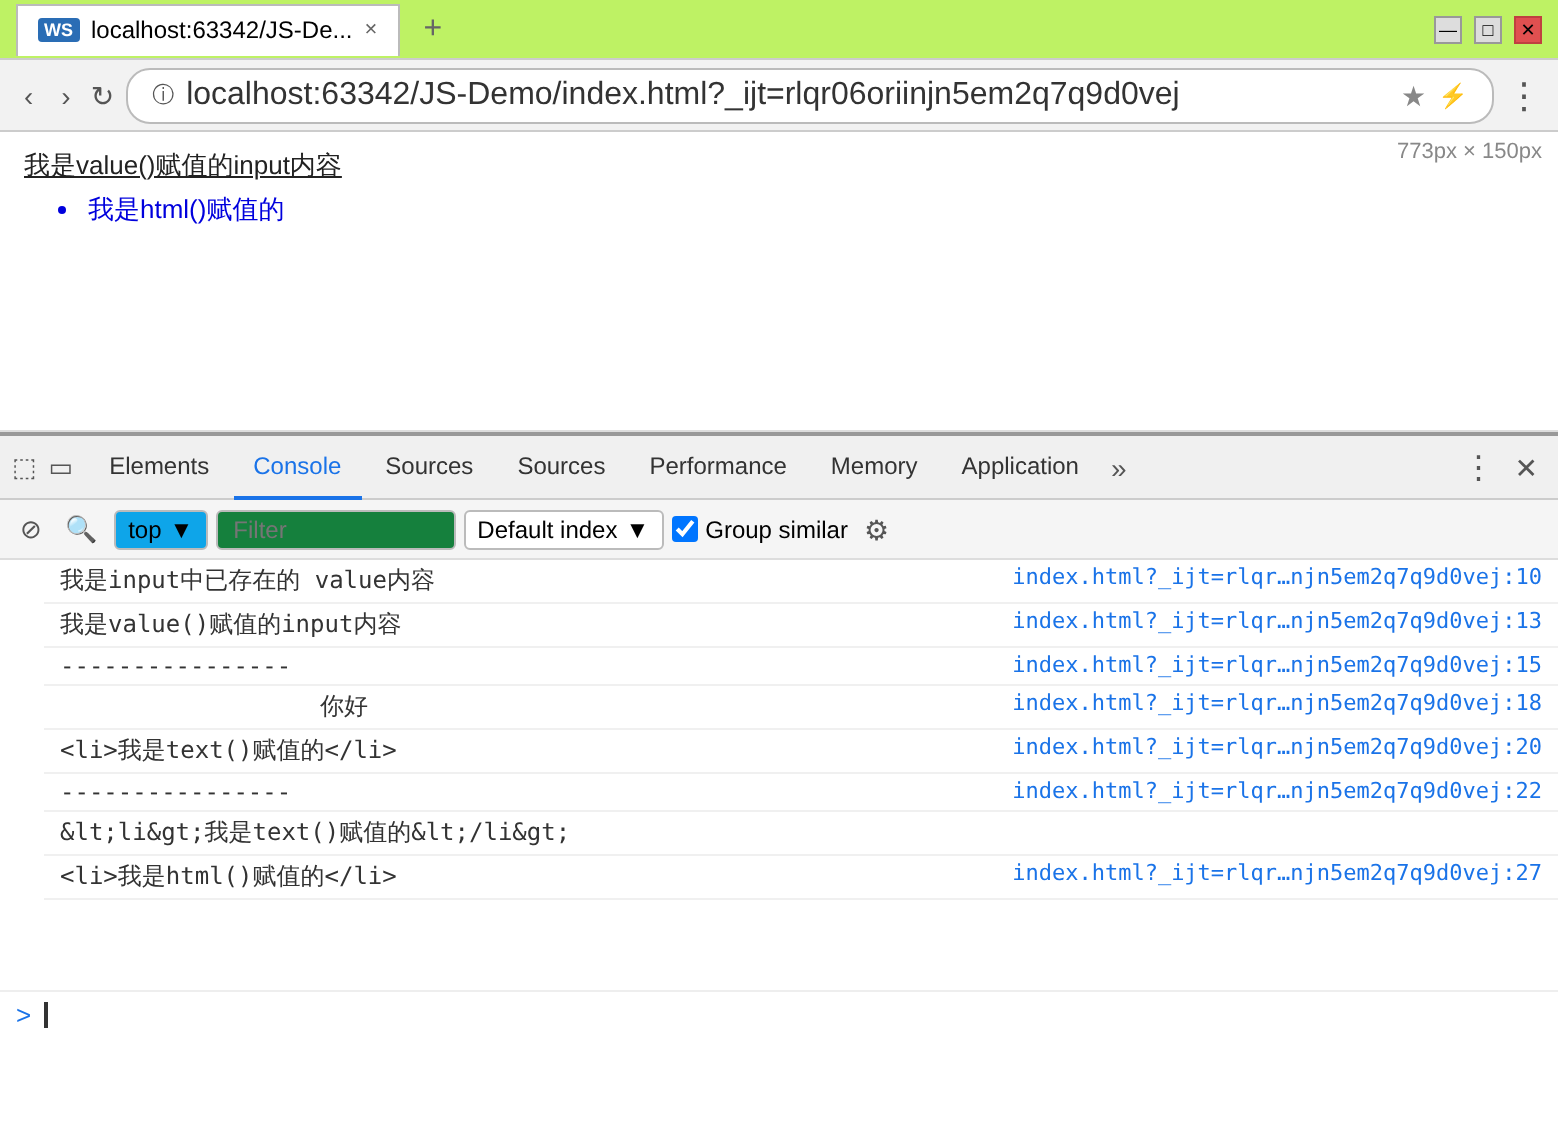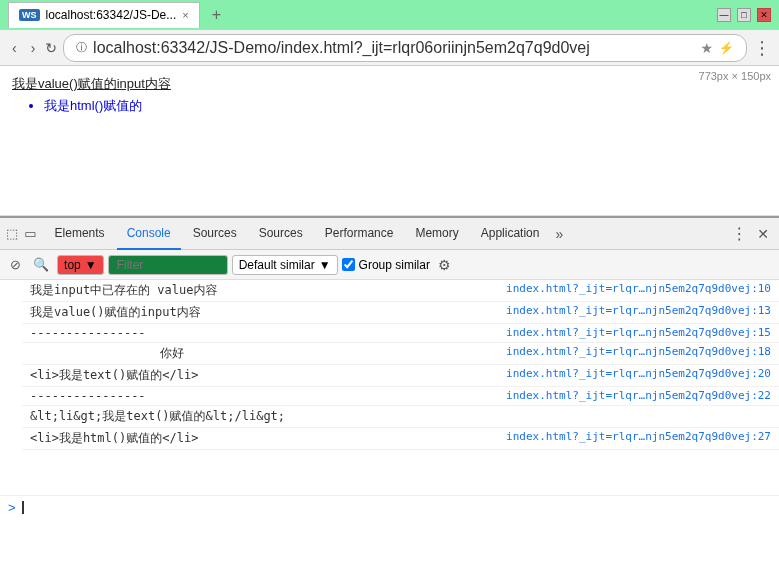--- a/index.html
+++ b/index.html
@@ -1,20 +1,20 @@
 <!DOCTYPE html>
 <html><head>
   <meta charset="utf-8">
   <style>
     * { margin: 0; padding: 0; box-sizing: border-box; }
     body { font-family: Arial, sans-serif; background: #fff; width: 779px; height: 570px; overflow: hidden; }
 
     
     .title-bar {
-      background: #86efac;
+      background: #bef264;
       height: 30px;
       display: flex;
       align-items: center;
       padding: 4px 8px;
       border-bottom: 1px solid #ccc;
       justify-content: space-between;
     }
     .title-bar-left { display: flex; align-items: center; gap: 6px; }
     .tab {
       background: #fff;
@@ -151,21 +151,21 @@
       border: none;
       font-size: 13px;
       color: #555;
       cursor: pointer;
       padding: 2px 4px;
       display: flex; align-items: center;
     }
     .context-select {
       display: flex;
       align-items: center;
-      background: #ef4444;
+      background: #0ea5e9;
       border: 1px solid #bbb;
       border-radius: 3px;
       padding: 2px 6px;
       font-size: 12px;
       gap: 4px;
       cursor: pointer;
     }
     .filter-input {
       background: #15803d;
       border: 1px solid #bbb;
@@ -308,21 +308,21 @@
     </button>
     <button class="console-icon-btn">
       <span>🔍</span>
     </button>
     <div class="context-select">
       <span>top</span>
       <span>▼</span>
     </div>
     <input class="filter-input" placeholder="Filter" style="">
     <div class="default-levels">
-      <span>Default similar</span>
+      <span>Default index</span>
       <span>▼</span>
     </div>
     <label class="checkbox-group">
       <input type="checkbox" checked="" style="">
       <span>Group similar</span>
     </label>
     <button class="settings-icon-btn">
       <span>⚙</span>
     </button>
   </div>

